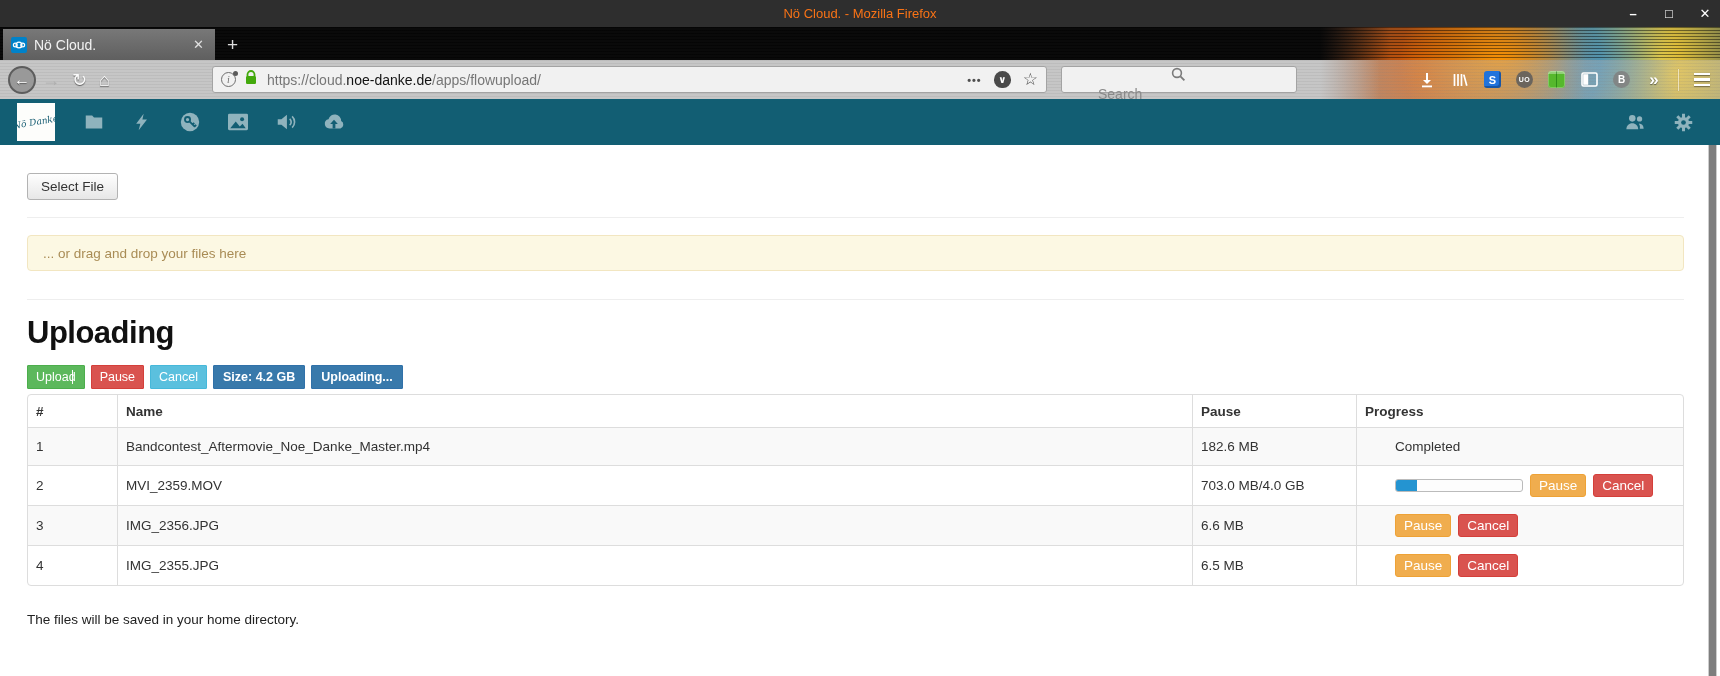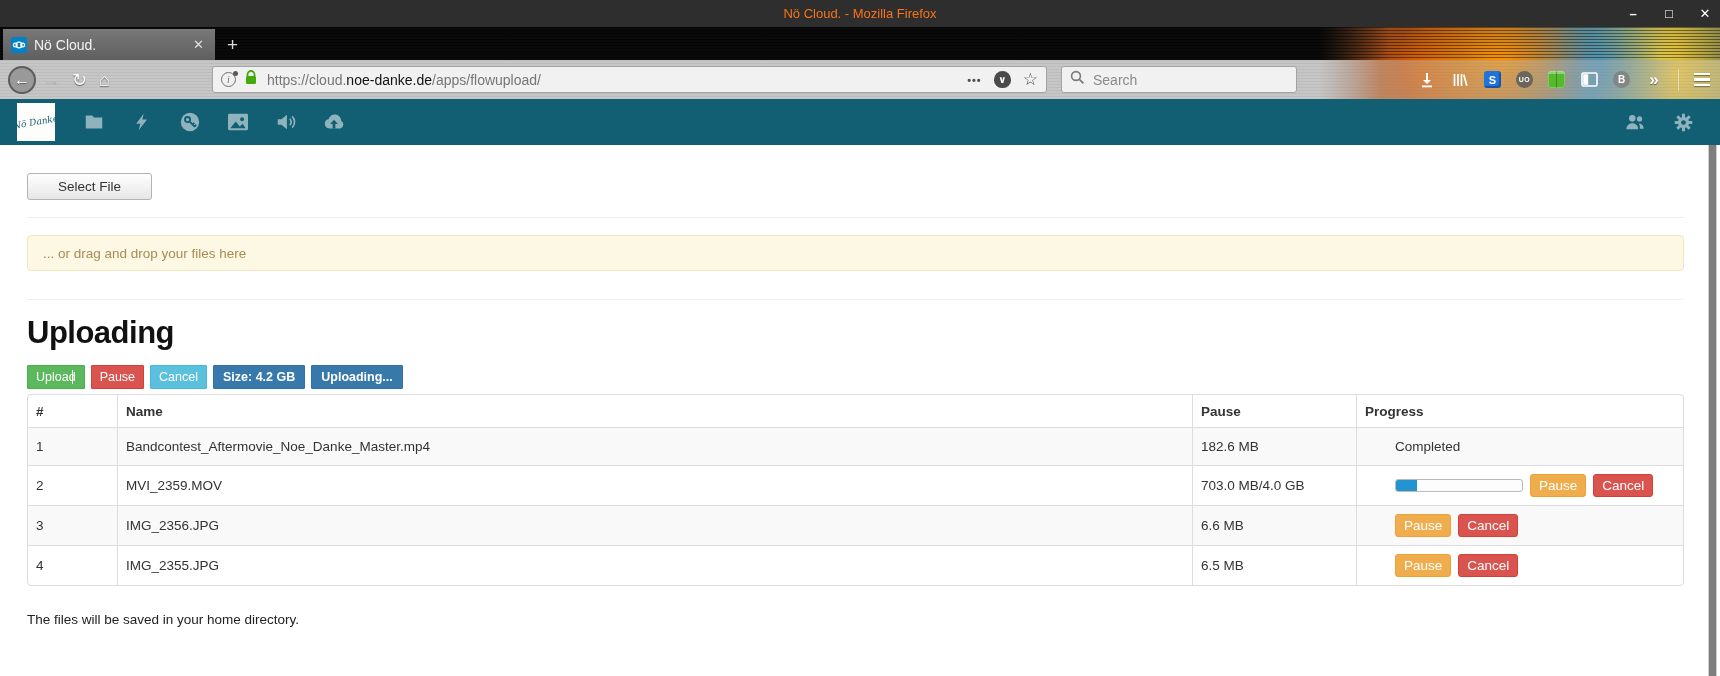--- a/index.html
+++ b/index.html
@@ -61,21 +61,21 @@
   .info-circle::after { content:""; position:absolute; top:-2px; right:-3px; width:5px; height:5px; border-radius:50%; background:#5a5a5a; }
   .lock { margin-left:8px; }
   .url-text { margin-left:9px; font-size:14px; color:#767676; white-space:nowrap; flex:1 1 auto; overflow:hidden; }
   .url-text .domain { color:#121212; }
   .url-actions { display:flex; align-items:center; gap:12px; color:#555; }
   .dots { font-size:11px; letter-spacing:1px; color:#4e4e4e; font-weight:bold; }
   .pocket { width:17px; height:17px; border-radius:50% 50% 46% 46%; background:#4a4a4a; color:#fff; font-size:10px;
     display:flex; align-items:center; justify-content:center; font-weight:bold; }
   .star { font-size:17px; color:#4e4e4e; line-height:1; }
   .searchbar { margin-left:14px; width:236px; height:27px; background:#f1f1f1; border:1px solid #a3a3a3; border-radius:3px;
-    display:flex; align-items:center; padding:0 8px; }
+    display:flex; align-items:center; padding:0 8px;flex-direction:column; }
   .searchbar input { border:none; background:transparent; outline:none; font-size:14px; color:#333; width:170px; margin-left:8px;
     font-family:"Liberation Sans","DejaVu Sans",sans-serif; }
   .searchbar input::placeholder { color:#8a8a8a; }
   .nav-spacer { flex:1 1 auto; }
   .tool-icons { display:flex; align-items:center; gap:15px; padding-right:10px; }
   .ticon { width:18px; height:18px; display:flex; align-items:center; justify-content:center;
     color:#fff; text-shadow:0 1px 1px rgba(0,0,0,.45); }
   .ext-badge { width:17px; height:17px; border-radius:3px; color:#fff; font-weight:bold; font-size:11px;
     display:flex; align-items:center; justify-content:center; text-shadow:none; }
   .ext-s { background:#2173dc; box-shadow:inset -2px -2px 0 rgba(0,0,0,.25); }
@@ -94,21 +94,21 @@
   .app-logo { width:38px; height:38px; background:#fdfdfb; margin-left:17px; display:flex; align-items:center; justify-content:center;
     overflow:hidden; }
   .app-logo span { font-family:"DejaVu Serif","Liberation Serif",serif; font-style:italic; font-size:9px; color:#135a70;
     transform:rotate(-10deg); white-space:nowrap; }
   .app-icons { display:flex; align-items:center; gap:26px; margin-left:28px; }
   .app-icon { width:22px; height:22px; display:flex; align-items:center; justify-content:center; }
   .appbar .right { margin-left:auto; display:flex; align-items:center; gap:26px; padding-right:26px; }
 
   
   .content { position:relative; height:531px; background:#fff; padding:0 0 0 27px; }
-  .btn-default { display:inline-block; margin-top:28px; padding:5px 30px; font-size:13.5px; color:#333;
+  .btn-default { display:inline-block; margin-top:28px; padding:5px 13px; font-size:13.5px; color:#333;
     background:linear-gradient(#fefefe,#e7e7e7); border:1px solid #b3b3b3; border-radius:3px; }
   .hr { border:none; border-top:1px solid #eee; width:1657px; }
   .hr1 { margin-top:17px; } .hr2 { margin-top:28px; }
   .dropzone { margin-top:17px; width:1657px; height:36px; background:#fcf8e3; border:1px solid #f2e6c1; border-radius:4px;
     display:flex; align-items:center; padding:0 15px; color:#a98c55; font-size:13.5px; }
   h1.transfers { margin-top:15px; font-size:31px; color:#111; font-weight:bold; letter-spacing:-.5px; }
   .btn-row { margin-top:14px; display:flex; align-items:center; gap:6px; }
   .bbtn { color:#fff; font-size:12.5px; padding:4px 8px; border-radius:1px; border:1px solid transparent; text-align:center; }
   .b-upload { background:#5cb85c; border-color:#4cae4c; position:relative; }
   .b-upload::after { content:""; position:absolute; right:11px; top:4px; bottom:4px; width:1px; background:#fff; }

